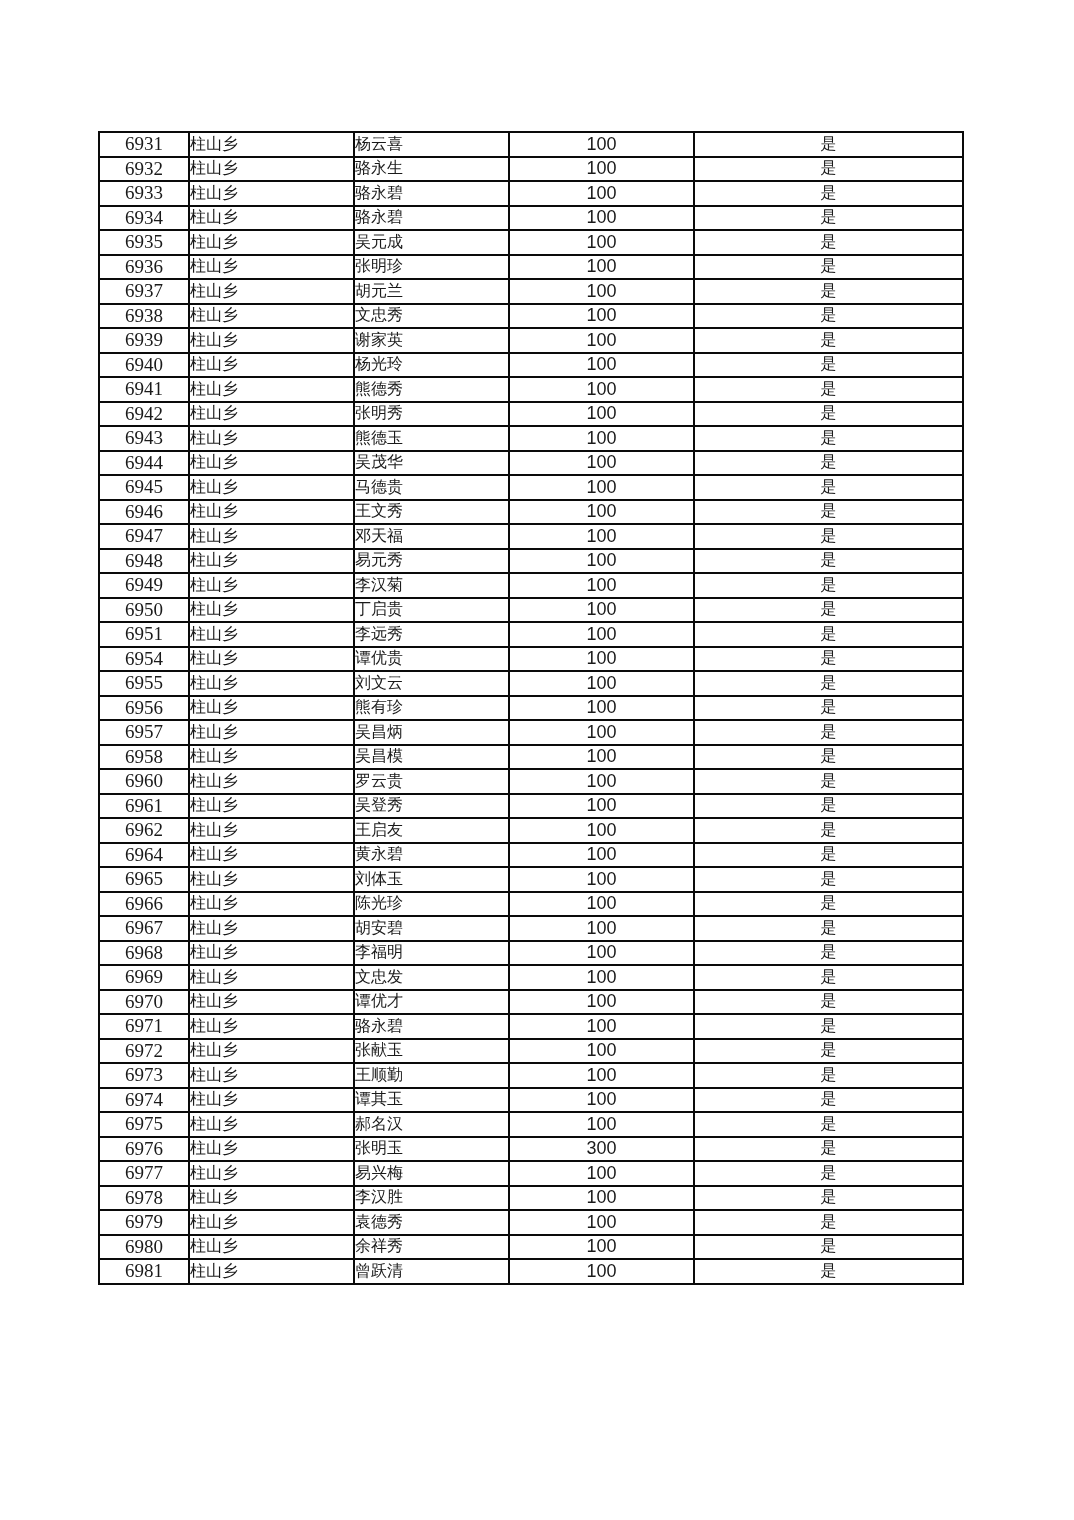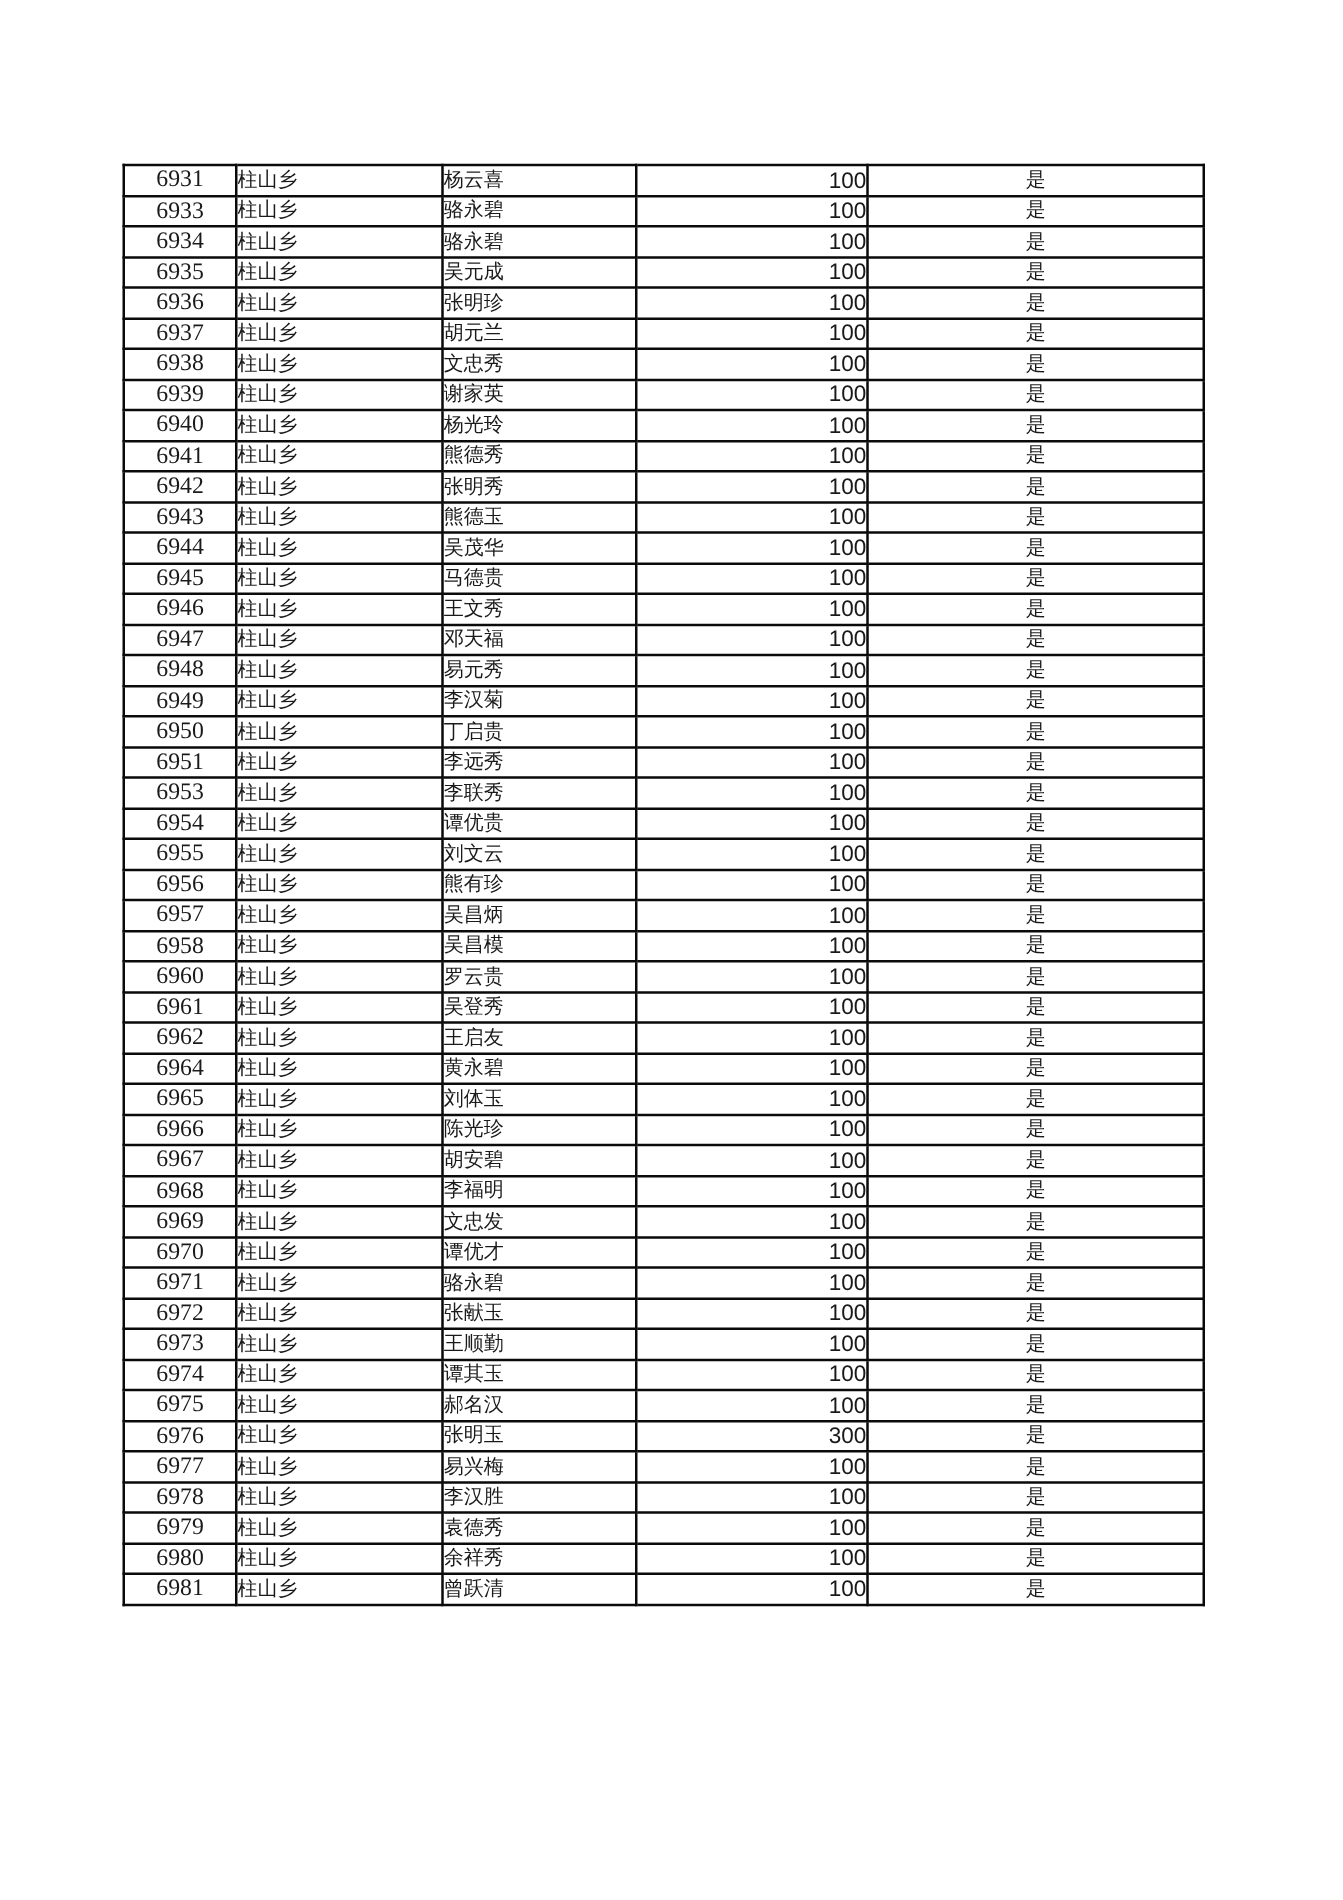--- a/index.html
+++ b/index.html
@@ -45,21 +45,21 @@
     color: #2b2b2b;
   }
   td.cell-township,
   td.cell-name {
     text-align: left;
     padding-left: 4px;
     font-family: "Liberation Serif", serif;
     font-size: 16px;
   }
   td.cell-amount {
-    text-align: right;
+    text-align: center;
     padding-left: 3px;
     font-family: "Liberation Sans", sans-serif;
     font-size: 18px;
     color: #111111;
   }
   td.cell-eligible {
     text-align: center;
     font-family: "Liberation Serif", serif;
     font-size: 16px;
   }
@@ -78,20 +78,27 @@
     </colgroup>
     <tbody>
         <tr>
           <td class="cell-id">6931</td>
           <td class="cell-township">柱山乡</td>
           <td class="cell-name">杨云喜</td>
           <td class="cell-amount">100</td>
           <td class="cell-eligible">是</td>
         </tr>
         <tr>
+          <td class="cell-id">6932</td>
+          <td class="cell-township">柱山乡</td>
+          <td class="cell-name">骆永生</td>
+          <td class="cell-amount">100</td>
+          <td class="cell-eligible">是</td>
+        </tr>
+        <tr>
           <td class="cell-id">6933</td>
           <td class="cell-township">柱山乡</td>
           <td class="cell-name">骆永碧</td>
           <td class="cell-amount">100</td>
           <td class="cell-eligible">是</td>
         </tr>
         <tr>
           <td class="cell-id">6934</td>
           <td class="cell-township">柱山乡</td>
           <td class="cell-name">骆永碧</td>
@@ -207,27 +214,20 @@
           <td class="cell-id">6950</td>
           <td class="cell-township">柱山乡</td>
           <td class="cell-name">丁启贵</td>
           <td class="cell-amount">100</td>
           <td class="cell-eligible">是</td>
         </tr>
         <tr>
           <td class="cell-id">6951</td>
           <td class="cell-township">柱山乡</td>
           <td class="cell-name">李远秀</td>
-          <td class="cell-amount">100</td>
-          <td class="cell-eligible">是</td>
-        </tr>
-        <tr>
-          <td class="cell-id">6953</td>
-          <td class="cell-township">柱山乡</td>
-          <td class="cell-name">李联秀</td>
           <td class="cell-amount">100</td>
           <td class="cell-eligible">是</td>
         </tr>
         <tr>
           <td class="cell-id">6954</td>
           <td class="cell-township">柱山乡</td>
           <td class="cell-name">谭优贵</td>
           <td class="cell-amount">100</td>
           <td class="cell-eligible">是</td>
         </tr>

